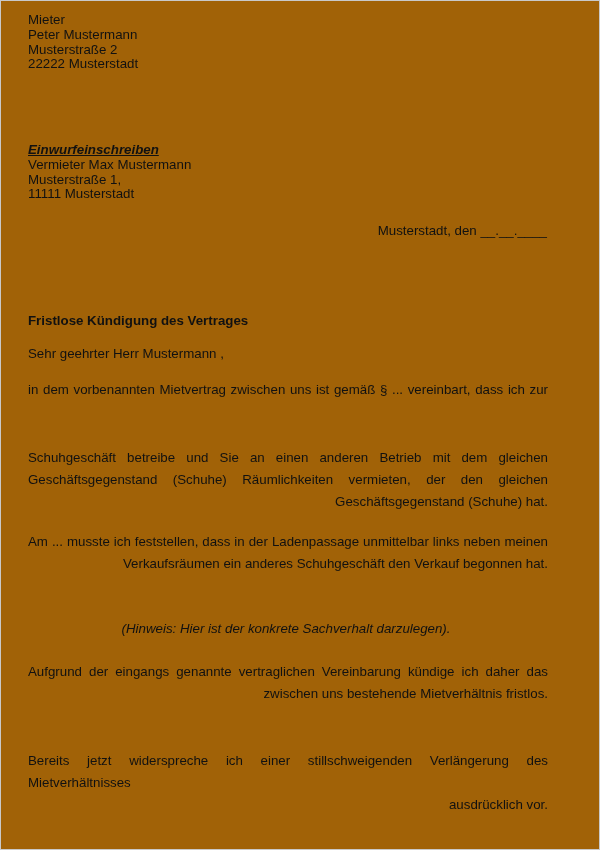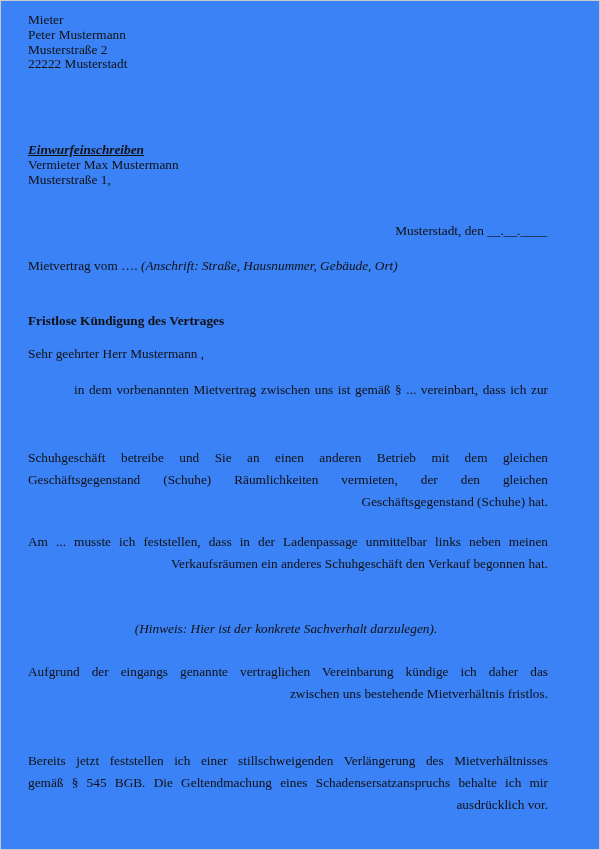--- a/index.html
+++ b/index.html
@@ -7,22 +7,21 @@
     width: 600px; height: 850px;
     background: #f4f4f4;
     font-family: "Liberation Sans", sans-serif;
     color: #111;
     overflow: hidden;
   }
   .page {
     position: relative;
     width: 598px; height: 848px;
     border: 1px solid #c9c9c9;
-    background: #3b82f6;
-    font-family: Liberation Serif, serif;
+    background: #a16207;
   }
   .abs { position: absolute; left: 27px; font-size: 13.3px; line-height: 14.8px; }
   .block div { white-space: nowrap; }
   .ul-bi { font-weight: bold; font-style: italic; text-decoration: underline; }
   .date { position: absolute; right: 52px; top: 222px; font-size: 13.3px; white-space: nowrap; margin-left: 20px; }
   .ref { font-size: 13.3px; }
   .ref i { font-style: italic; }
   .bold { font-weight: bold; margin-top: 32px; }
   .para {
     position: absolute; left: 27px; width: 520px;
@@ -44,50 +43,47 @@
     <div>Mieter</div>
     <div>Peter Mustermann</div>
     <div>Musterstraße 2</div>
     <div>22222 Musterstadt</div>
   </div>
 
   <div class="abs block" style="top:142px;">
     <div class="ul-bi">Einwurfeinschreiben</div>
     <div>Vermieter Max Mustermann</div>
     <div>Musterstraße 1,</div>
+    <div>11111 Musterstadt</div>
   </div>
 
   <div class="date">Musterstadt, den __.__.____</div>
 
-  <div class="abs ref" style="top:258px; white-space:nowrap;">
-    <span>Mietvertrag vom …. </span><i>(Anschrift: Straße, Hausnummer, Gebäude, Ort)</i>
-  </div>
 
   <div class="abs bold" style="top:281px; white-space:nowrap;">Fristlose Kündigung des Vertrages</div>
 
   <div class="abs" style="top:346px; white-space:nowrap;">Sehr geehrter Herr Mustermann ,</div>
 
   <div class="para" style="top:378px;">
-    <div style="text-align-last:justify;margin-left:46px;">in dem vorbenannten Mietvertrag zwischen uns ist gemäß § ... vereinbart, dass ich zur</div>
+    <div style="text-align-last:justify;">in dem vorbenannten Mietvertrag zwischen uns ist gemäß § ... vereinbart, dass ich zur</div>
     <div style="text-align-last:justify;margin-top:46px;">Schuhgeschäft betreibe und Sie an einen anderen Betrieb mit dem gleichen</div>
     <div style="text-align-last:justify;">Geschäftsgegenstand (Schuhe) Räumlichkeiten vermieten, der den gleichen</div>
     <div class="last">Geschäftsgegenstand (Schuhe) hat.</div>
   </div>
 
   <div class="para" style="top:530px;">
     <div style="text-align-last:justify;">Am ... musste ich feststellen, dass in der Ladenpassage unmittelbar links neben meinen</div>
     <div class="last">Verkaufsräumen ein anderes Schuhgeschäft den Verkauf begonnen hat.</div>
   </div>
 
   <div class="hint">(Hinweis: Hier ist der konkrete Sachverhalt darzulegen).</div>
 
   <div class="para" style="top:660px;">
     <div style="text-align-last:justify;">Aufgrund der eingangs genannte vertraglichen Vereinbarung kündige ich daher das</div>
     <div class="last">zwischen uns bestehende Mietverhältnis fristlos.</div>
   </div>
 
   <div class="para" style="top:749px;">
-    <div style="text-align-last:justify;">Bereits jetzt feststellen ich einer stillschweigenden Verlängerung des Mietverhältnisses</div>
-    <div style="text-align-last:justify;">gemäß § 545 BGB. Die Geltendmachung eines Schadensersatzanspruchs behalte ich mir</div>
+    <div style="text-align-last:justify;">Bereits jetzt widerspreche ich einer stillschweigenden Verlängerung des Mietverhältnisses</div>
     <div class="last">ausdrücklich vor.</div>
   </div>
 
 </div>
 
 </body></html>

